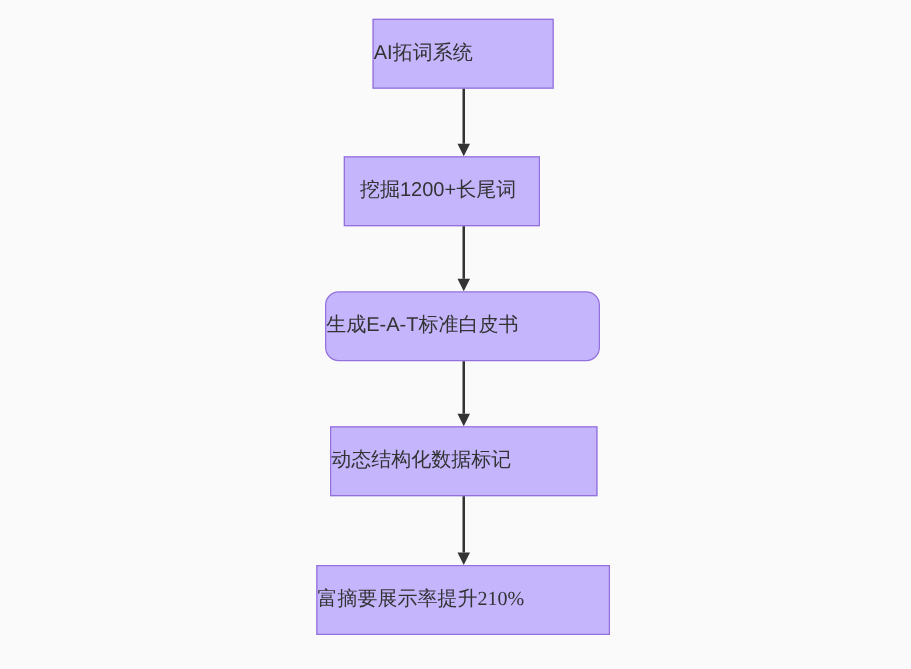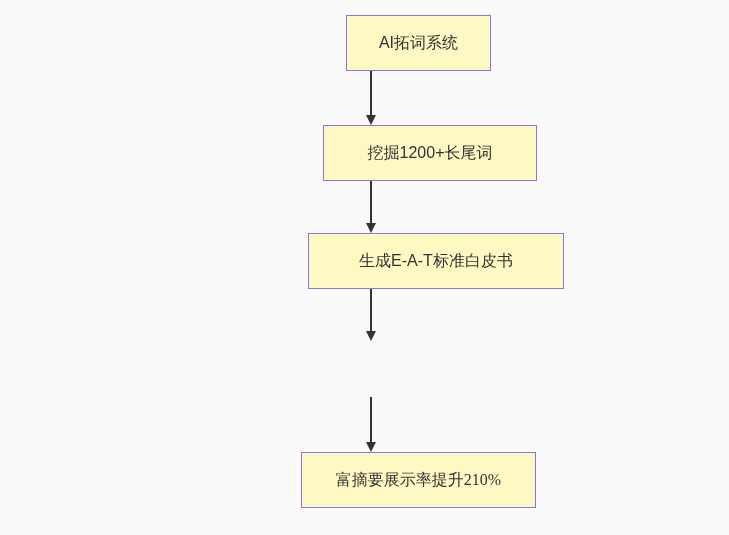--- a/index.html
+++ b/index.html
@@ -11,37 +11,35 @@
   .canvas {
     position: relative;
     width: 729px;
     height: 535px;
     background: #fafafa;
     overflow: hidden;
   }
   .node {
     position: absolute;
     box-sizing: border-box;
-    background: #fef9c3;
+    background: #c4b5fd;
     border: 1.5px solid #9370DB;
     height: 56px;
     display: flex;
     align-items: center;
-    justify-content: center;
-    margin-left: 48px;
   }
   .node-label {
     color: #333333;
     font-size: 16px;
     line-height: 1.2;
     white-space: nowrap;
   }
   .node-1 { left: 298px; top: 15px;  width: 145px; }
-  .node-2 { left: 275px; top: 125px; width: 214px; }
-  .node-3 { left: 260px; top: 233px; width: 256px; }
+  .node-2 { left: 275px; top: 125px; width: 157px; padding-left: 12px; }
+  .node-3 { left: 260px; top: 233px; width: 220px; border-radius: 11px; }
   .node-4 { left: 264px; top: 341px; width: 214px; }
   .node-5 { left: 253px; top: 452px; width: 235px; font-family: Liberation Serif, serif; }
 
   .arrow {
     position: absolute;
     left: 365px;
     width: 11px;
     display: flex;
     flex-direction: column;
     align-items: center;
@@ -88,20 +86,23 @@
 
   <div class="node node-3">
     <span class="node-label">生成E-A-T标准白皮书</span>
   </div>
 
   <div class="arrow arrow-3">
     <div class="arrow-line"></div>
     <div class="arrow-head"></div>
   </div>
 
+  <div class="node node-4">
+    <span class="node-label">动态结构化数据标记</span>
+  </div>
 
   <div class="arrow arrow-4">
     <div class="arrow-line"></div>
     <div class="arrow-head"></div>
   </div>
 
   <div class="node node-5">
     <span class="node-label">富摘要展示率提升210%</span>
   </div>
 

